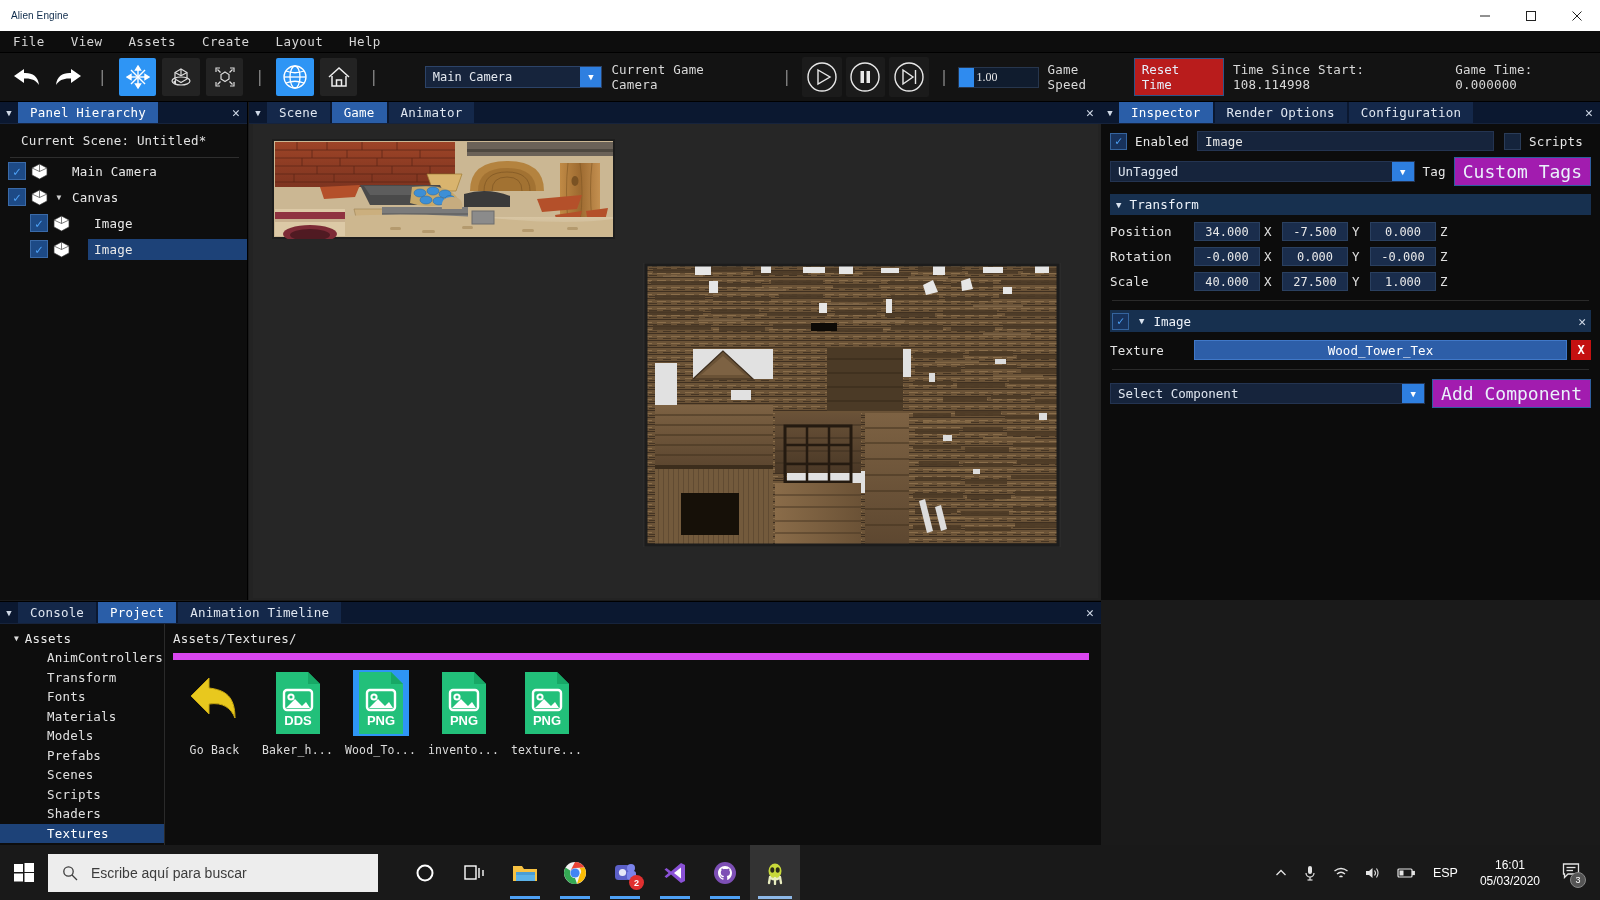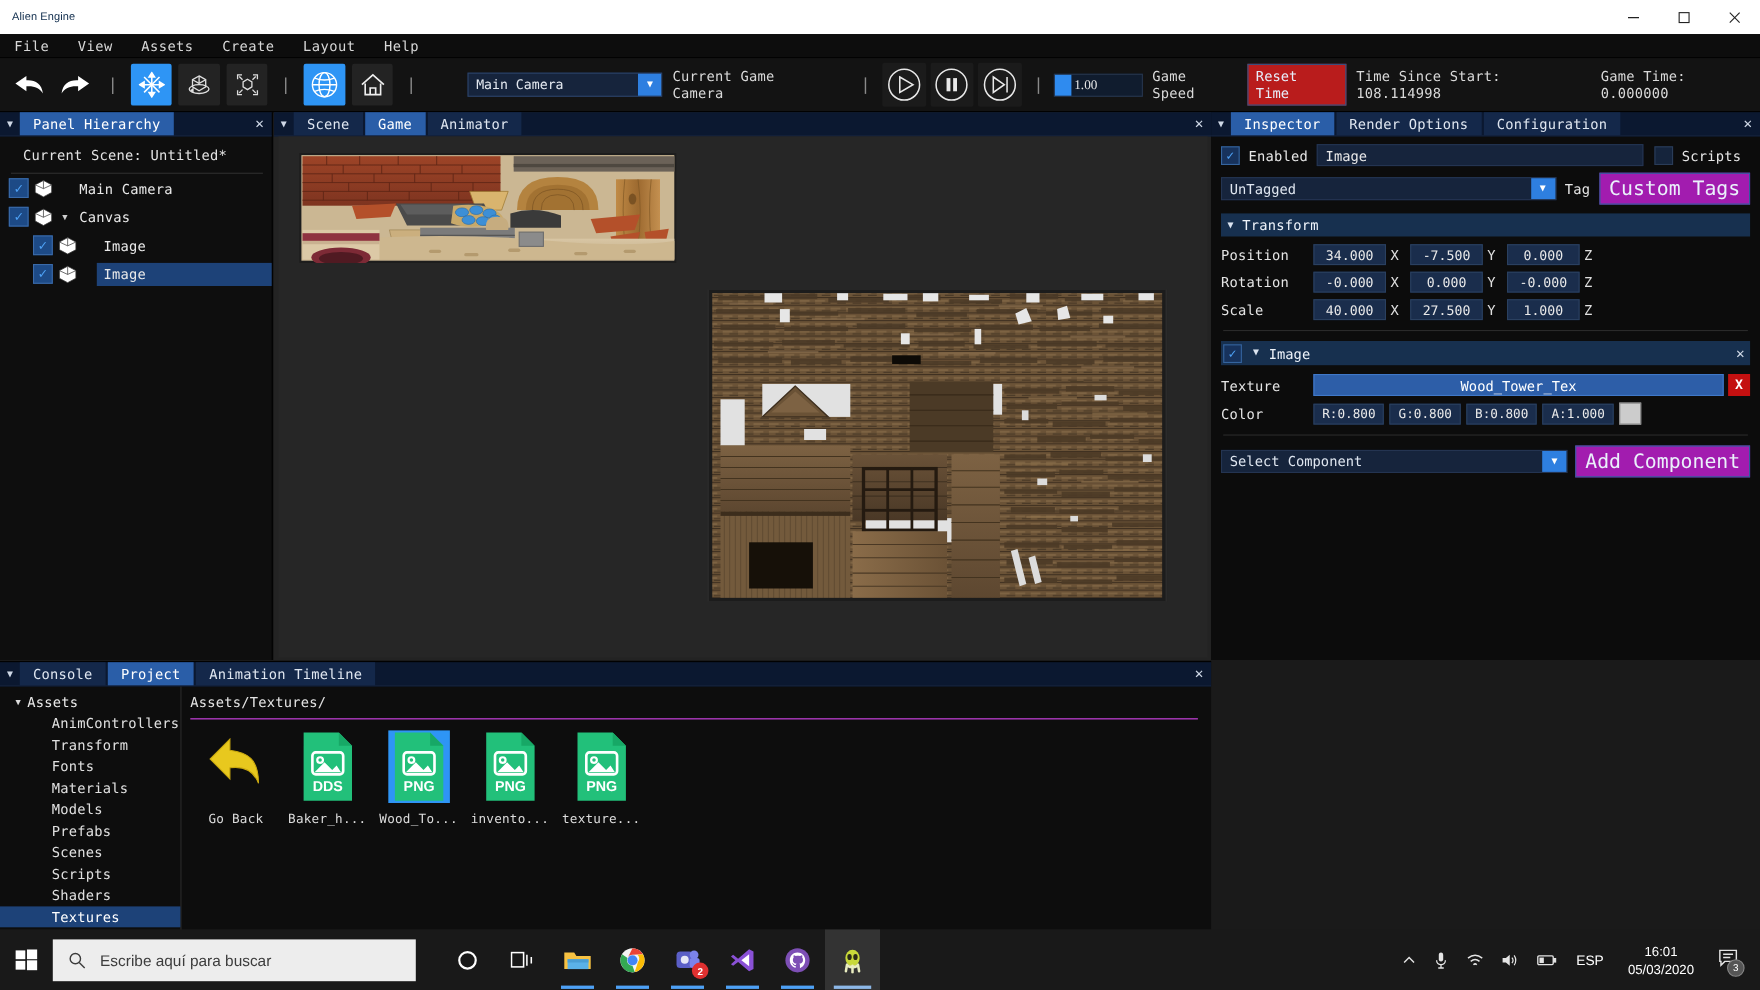--- a/index.html
+++ b/index.html
@@ -215,21 +215,21 @@
   .tree-root .cr { color: #dcdcdc; font-size: 8px; margin-right: 6px; }
   .tree-root .nm { font-size: 12.5px; color: #eaeaea; letter-spacing: .2px; }
   .tree-item {
     font-size: 12.5px; color: #e0e0e0; padding: 1px 0 1px 47px;
     letter-spacing: .2px; line-height: 17.5px;
   }
   .tree-item.selected { background: #1d4278; color: #ffffff; }
   .browser { flex: 1; padding: 7px 0 0 8px; }
   .crumb {
     font-size: 12.5px; color: #e4e4e4; padding-bottom: 7px;
-    border-bottom: 1px solid #d946ef; margin-right: 12px; letter-spacing: .2px;
+    border-bottom: 7px solid #d946ef; margin-right: 12px; letter-spacing: .2px;
   }
   .files { display: flex; padding-top: 10px; }
   .file { width: 83px; display: flex; flex-direction: column; align-items: center; }
   .file-ico { width: 56px; height: 66px; position: relative; }
   .file-name {
     font-size: 11.5px; color: #dcdcdc; margin-top: 7px; letter-spacing: .2px;
     white-space: nowrap;
   }
   .file.selected .file-ico { background: #2e95f5; }
 
@@ -941,28 +941,20 @@
       <span class="tt" style="font-size:12.5px;color:#eef3fa">Image</span>
       <span class="x">✕</span>
     </div>
 
     <div class="row">
       <span class="t-label">Texture</span>
       <span class="tex-field">Wood_Tower_Tex</span>
       <span class="del-x">X</span>
     </div>
 
-    <div class="row">
-      <span class="t-label">Color</span>
-      <span class="cbox">R:0.800</span>
-      <span class="cbox">G:0.800</span>
-      <span class="cbox">B:0.800</span>
-      <span class="cbox">A:1.000</span>
-      <span class="swatch" style="background: rgb(204, 204, 204);"></span>
-    </div>
 
     <div class="hr-line"></div>
 
     <div class="row">
       <span class="dropdown">
         <span>Select Component</span>
         <span class="dd-arrow">▼</span>
       </span>
       <span class="btn-blue" style="margin-left:7px">Add Component</span>
     </div>

